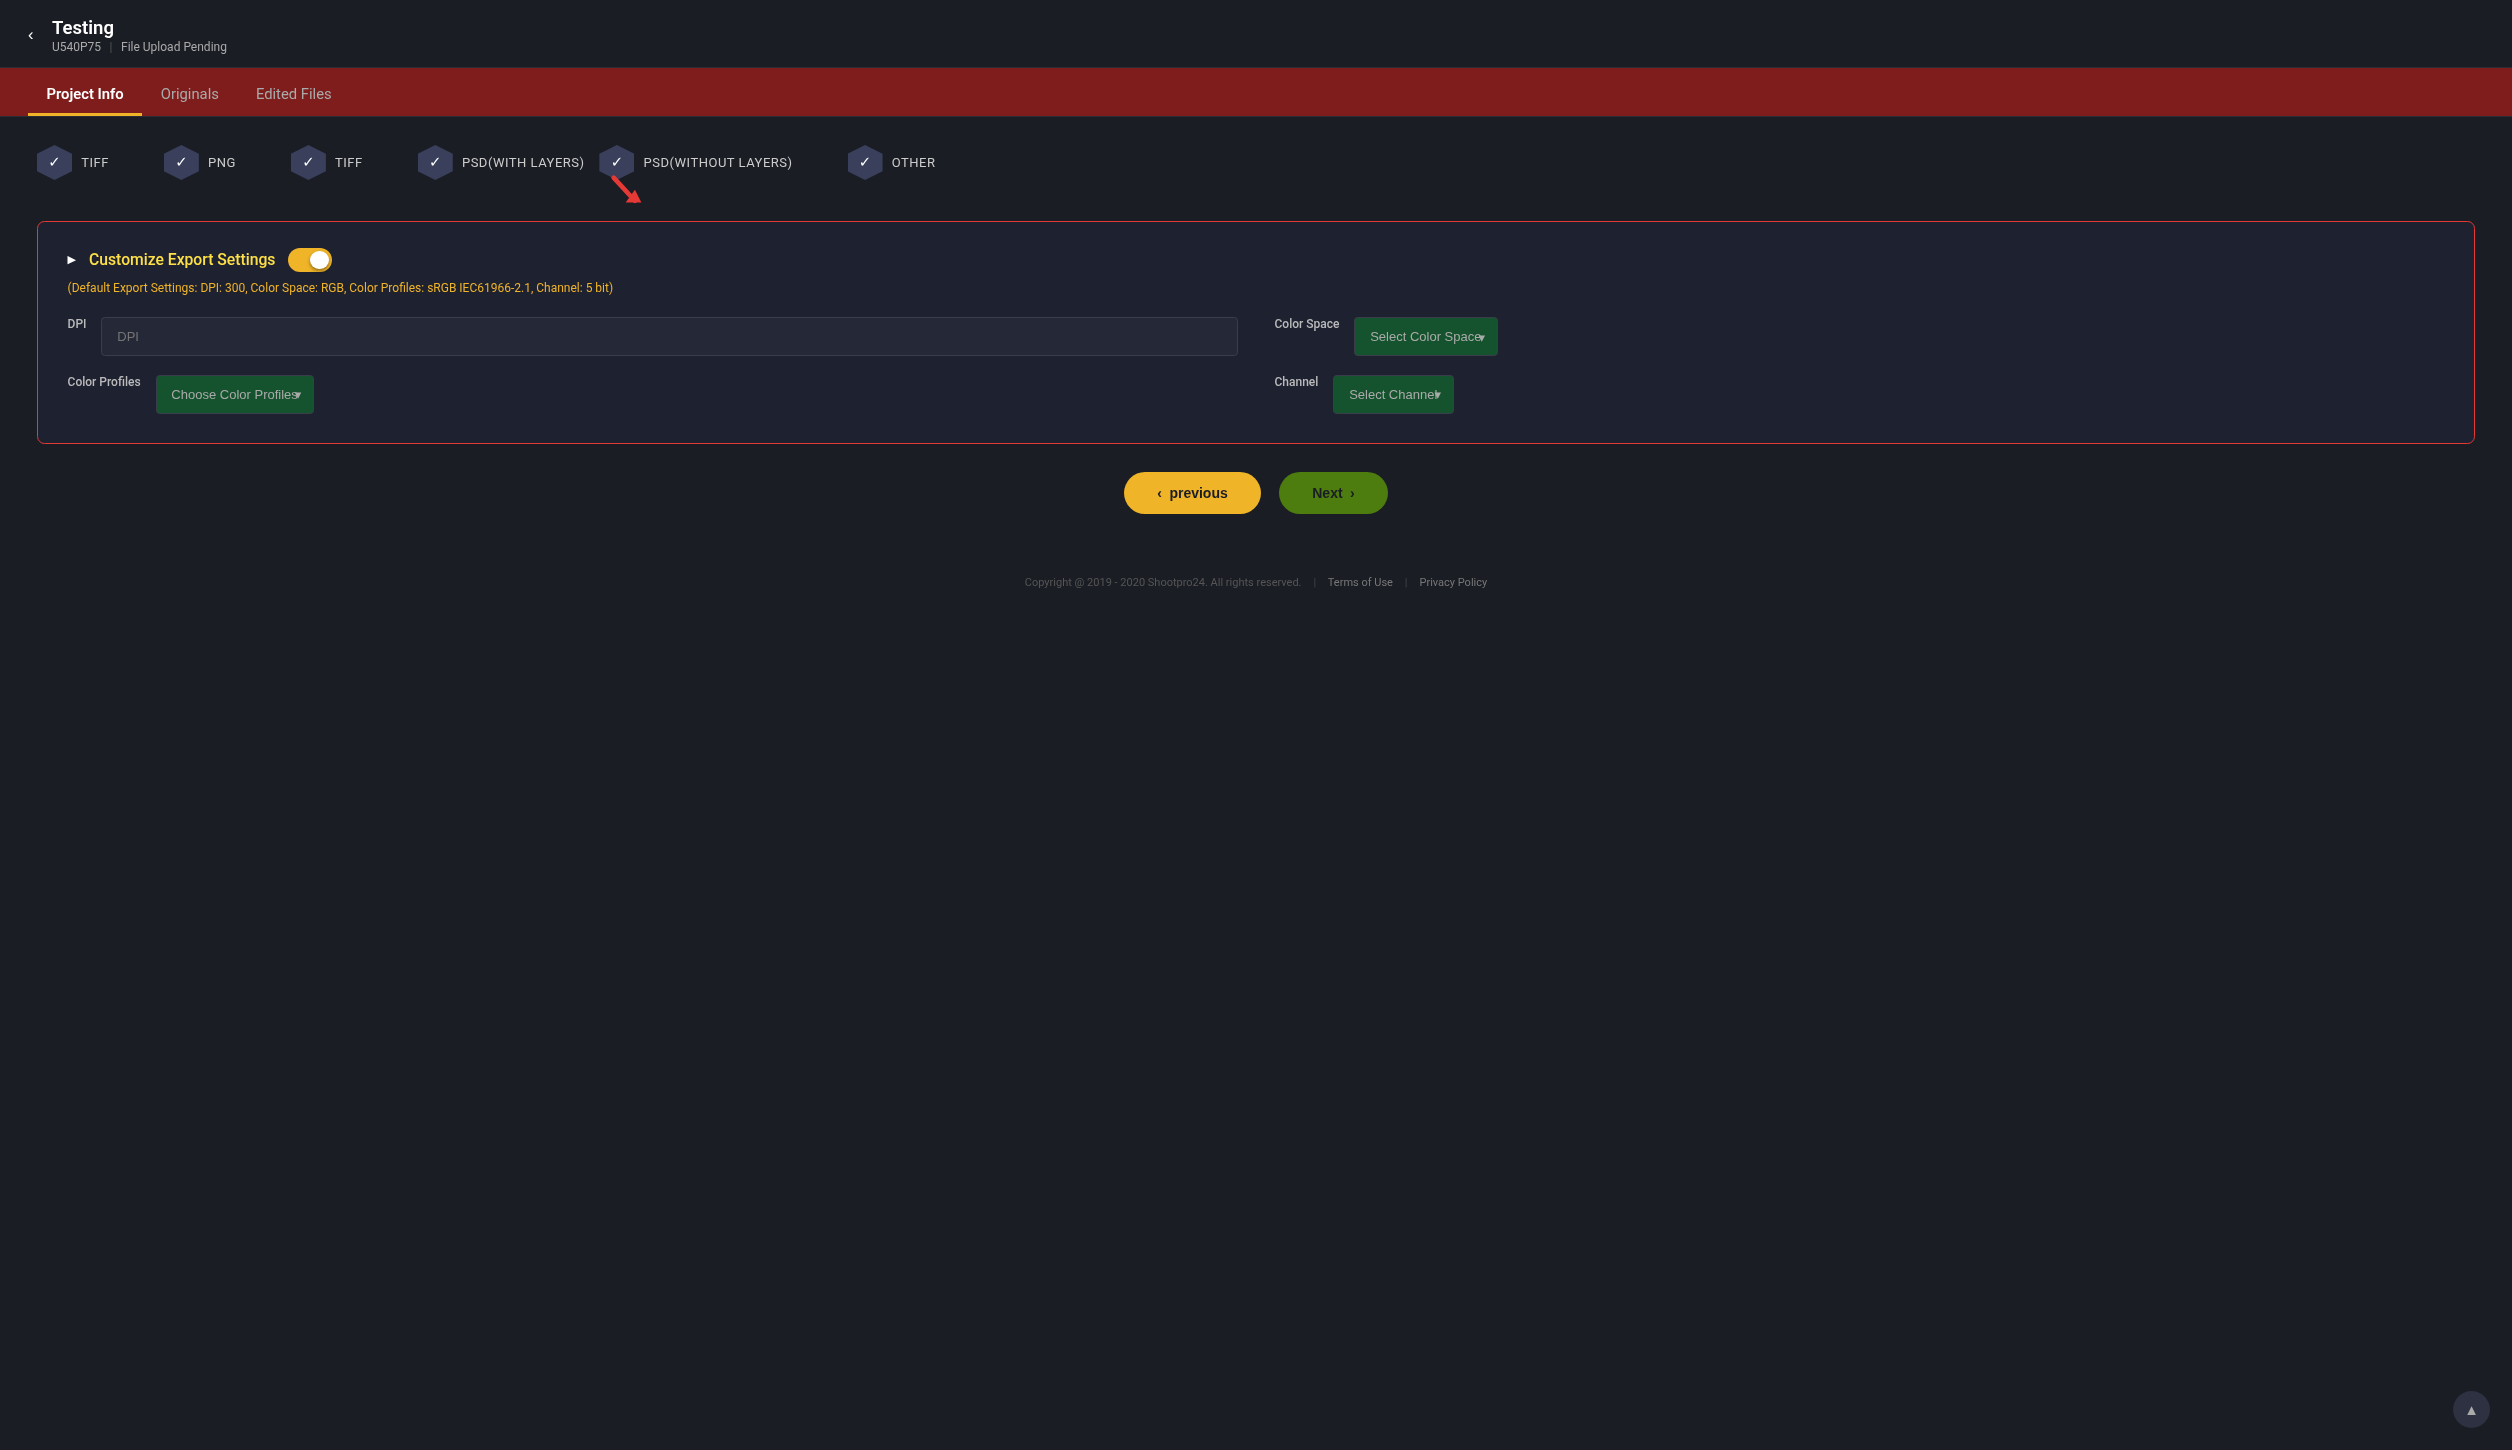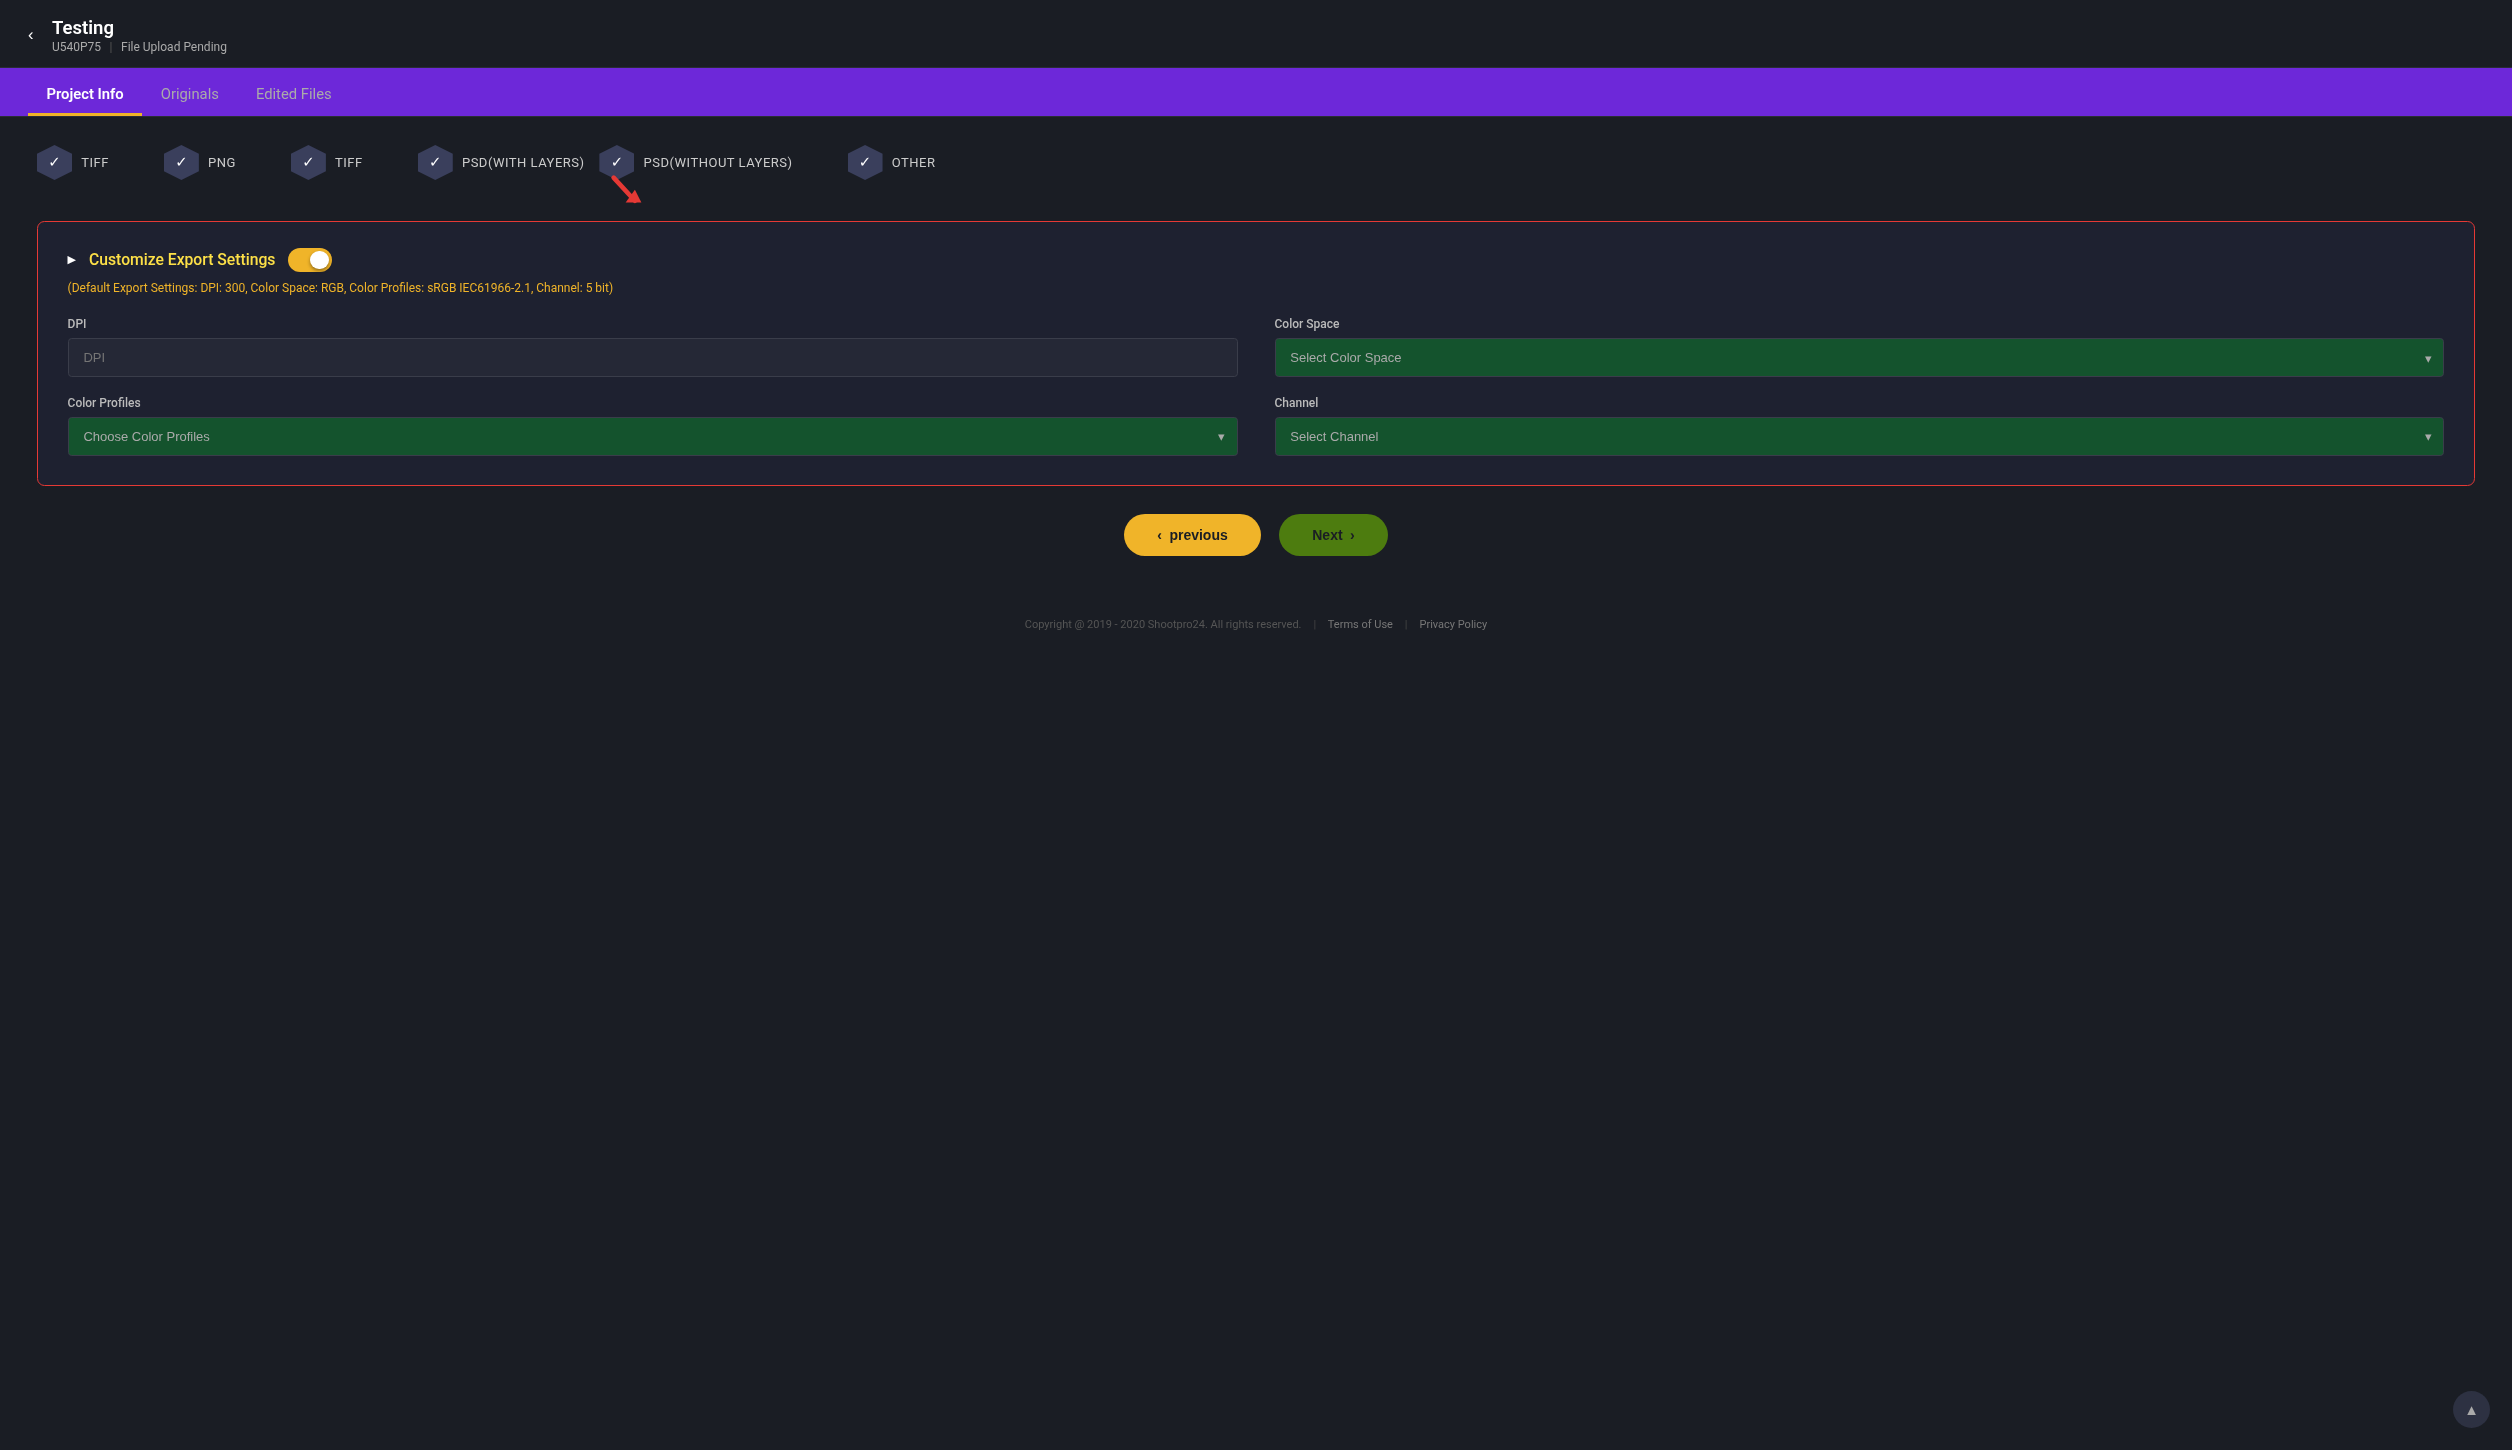--- a/index.html
+++ b/index.html
@@ -42,21 +42,21 @@
       color: #555;
       margin: 0 5.5px;
     }
 
     
     .tabs {
       display: flex;
       gap: 0;
       padding: 0 28px;
       border-bottom: 0.9px solid #2a2d35;
-      background-color: #6d28d9;
+      background-color: #7f1d1d;
     }
     .tab {
       padding: 16.6px 18.5px 13px;
       cursor: pointer;
       color: #aaa;
       font-size: 14.8px;
       position: relative;
     }
     .tab.active {
       color: #fff;
@@ -173,22 +173,22 @@
     }
 
     
     .form-grid {
       display: grid;
       grid-template-columns: 1fr 1fr;
       gap: 18.5px 37px;
     }
     .form-group {
       display: flex;
-      flex-direction: column;
-      gap: 7px;
+      flex-direction: row;
+      gap: 15px;
     }
     .form-label {
       font-size: 12px;
       color: #bbb;
       font-weight: 500;
     }
     .form-input {
       background-color: #252836;
       border: 0.9px solid #3a3d4a;
       border-radius: 3.7px;

